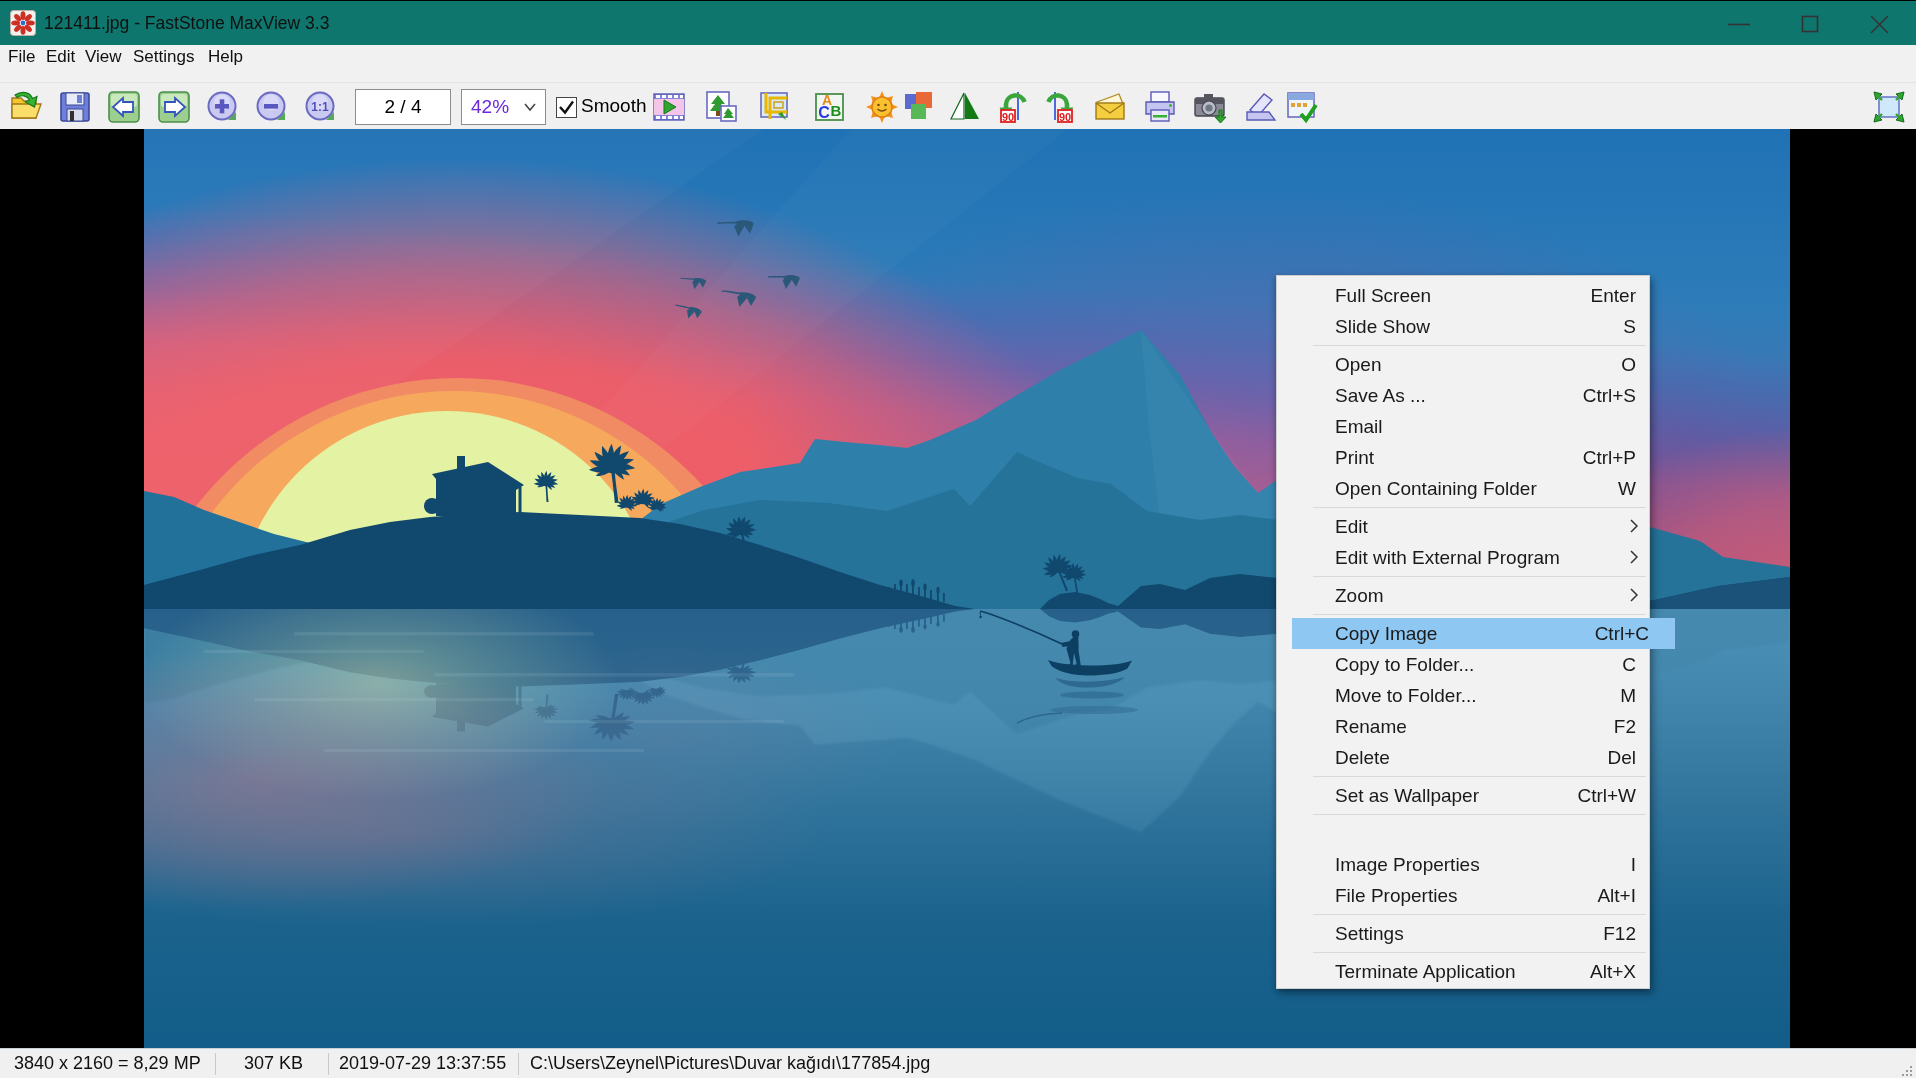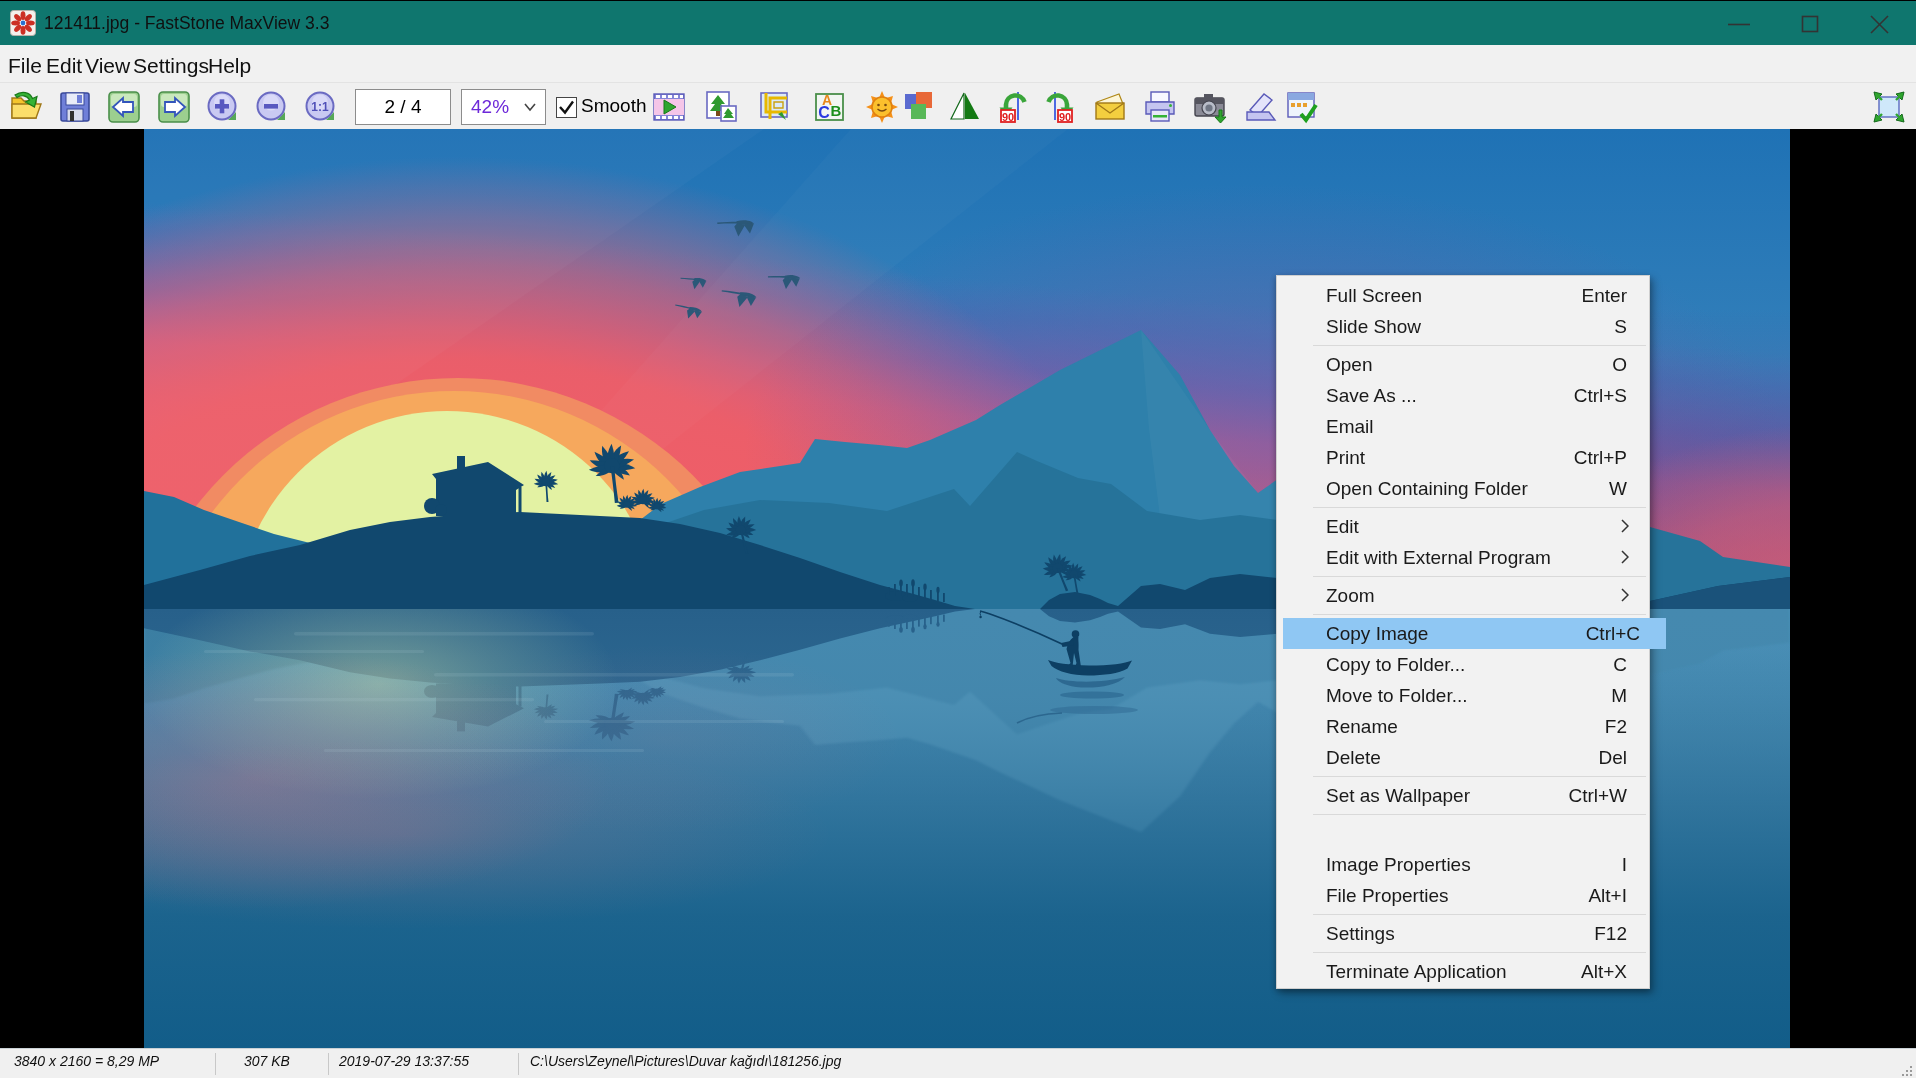--- a/index.html
+++ b/index.html
@@ -2,39 +2,39 @@
 <html><head>
 <meta charset="utf-8">
 <style>
   html,body{margin:0;padding:0;}
   body{width:1916px;height:1078px;background:#000;position:relative;overflow:hidden;
        font-family:"Liberation Sans",sans-serif;}
   .titlebar{position:absolute;left:0;top:0;width:1916px;height:45px;background:#0f766e;
             border-top:1px solid #000;box-sizing:border-box;}
   .title-txt{position:absolute;left:44px;top:12px;font-size:17.5px;color:#101010;}
   .menubar{position:absolute;left:0;top:45px;width:1916px;height:37px;background:#f1f1f1;}
-  .menubar span{position:absolute;top:9px;font-size:21px;color:#101010;}
+  .menubar span{position:absolute;top:2px;font-size:17px;color:#101010;}
   .toolbar{position:absolute;left:0;top:82px;width:1916px;height:47px;background:#f0f0f0;
            border-top:1px solid #e3e3e3;box-sizing:border-box;}
   .statusbar{position:absolute;left:0;top:1048px;width:1916px;height:30px;background:#f0f0f0;
-             border-top:1px solid #c9d1d6;box-sizing:border-box;font-size:14px;color:#101010;font-style:italic;}
+             border-top:1px solid #c9d1d6;box-sizing:border-box;font-size:18px;color:#101010;}
   .statusbar .sep{position:absolute;top:4px;width:1px;height:22px;background:#c8c8c8;}
   .imgarea{position:absolute;left:144px;top:129px;width:1646px;height:919px;}
   .winbtn{position:absolute;top:0;height:45px;}
   .pagebox{position:absolute;left:355px;top:6px;width:96px;height:36px;background:#fff;
            border:1px solid #8c8c8c;box-sizing:border-box;font-size:19px;text-align:center;
            line-height:34px;color:#000;}
   .combo{position:absolute;left:461px;top:6px;width:85px;height:36px;background:#fff;
          border:1px solid #8c8c8c;box-sizing:border-box;font-size:19px;color:#6d28d9;}
   .checkwrap{position:absolute;left:556px;top:6px;height:36px;font-size:19px;color:#000;}
   
   .ctxmenu{position:absolute;left:1276px;top:275px;width:374px;height:714px;background:#f2f2f2;
            border:1px solid #cfcfcf;box-sizing:border-box;
            box-shadow:3px 4px 8px rgba(0,0,0,0.35),-1px 2px 5px rgba(0,0,0,0.18);font-size:19px;color:#1a1a1a;}
-  .mi{position:absolute;left:6px;width:370px;height:31px;line-height:31px;text-align:center;}
+  .mi{position:absolute;left:15px;width:370px;height:31px;line-height:31px;text-align:center;}
   .mi .lbl{position:absolute;left:43px;top:0;}
   .mi .sc{position:absolute;right:26px;top:0;}
   .mi .arr{position:absolute;right:24px;top:8px;width:8px;height:14px;}
   .msep{position:absolute;left:36px;width:333px;height:1px;background:#d9d9d9;}
   .hilite{background:#8fc7f3;padding-left:13px;}
 </style>
 </head>
 <body>
 
 <div class="titlebar">
@@ -472,21 +472,21 @@
 </svg>
 </div>
 
 <div class="statusbar">
   <span style="position:absolute;left:14px;top:4px">3840 x 2160 = 8,29 MP</span>
   <div class="sep" style="left:215px"></div>
   <span style="position:absolute;left:244px;top:4px">307 KB</span>
   <div class="sep" style="left:328px"></div>
   <span style="position:absolute;left:339px;top:4px">2019-07-29 13:37:55</span>
   <div class="sep" style="left:518px"></div>
-  <span style="position:absolute;left:530px;top:4px">C:\Users\Zeynel\Pictures\Duvar kağıdı\181256.jpg</span>
+  <span style="position:absolute;left:530px;top:4px">C:\Users\Zeynel\Pictures\Duvar kağıdı\177854.jpg</span>
   <svg style="position:absolute;right:2px;top:16px" width="13" height="13" viewBox="0 0 13 13">
     <g fill="#9a9a9a">
         <rect x="9" y="9" width="2" height="2"></rect>
         <rect x="9" y="5" width="2" height="2"></rect>
     <rect x="9" y="1" width="2" height="2"></rect>
         <rect x="5" y="9" width="2" height="2"></rect>
     <rect x="5" y="5" width="2" height="2"></rect>
         <rect x="1" y="9" width="2" height="2"></rect>
       </g>
   </svg>

